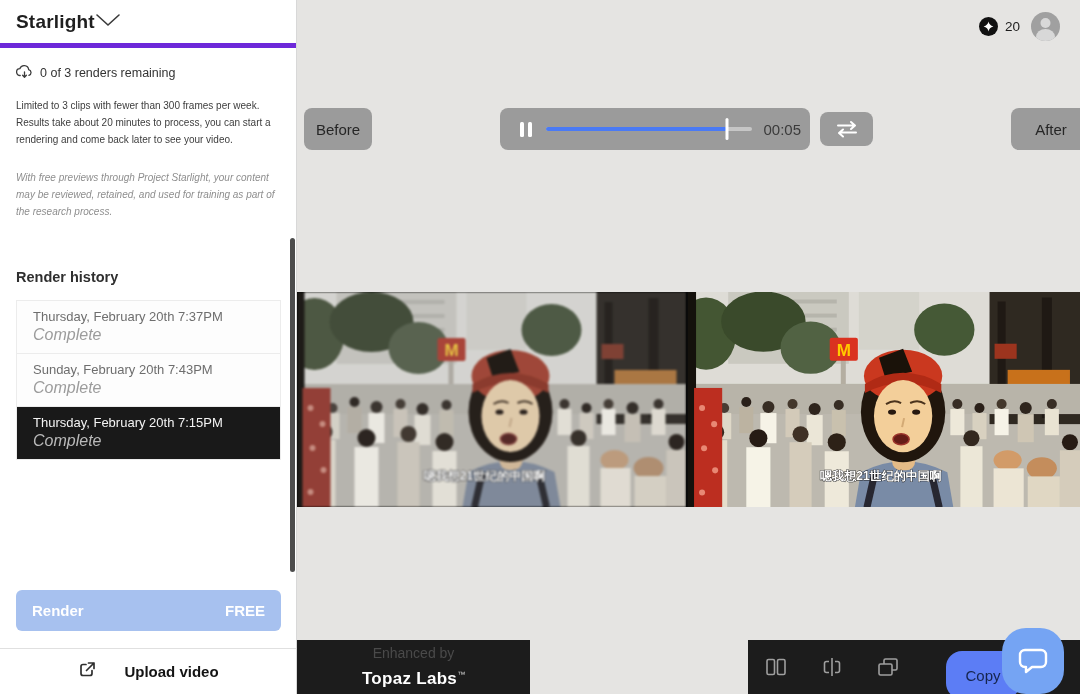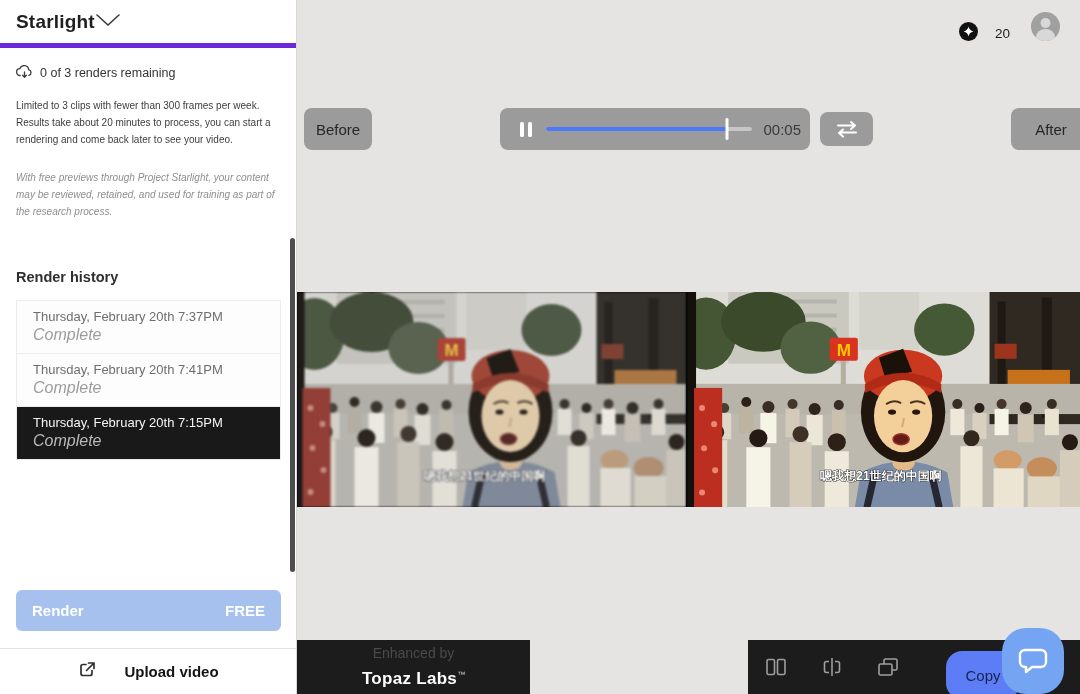--- a/index.html
+++ b/index.html
@@ -24,21 +24,21 @@
   .rh-item.selected { background:#191919; }
   .rh-item.selected .rh-date { color:#f4f4f4; }
   .rh-item.selected .rh-status { color:#b9b9b9; }
   .sb-scrollbar { position:absolute; right:1px; top:238px; width:5px; height:334px; background:#4d4d4d; border-radius:3px; }
   .render-btn { position:absolute; left:16px; top:590px; width:265px; height:41px; background:#a7c1ef; border:none; border-radius:6px; display:flex; align-items:center; justify-content:space-between; padding:0 16px; cursor:pointer; }
   .render-btn span { color:#ffffff; font-size:15px; font-weight:700; font-family:"Liberation Sans",sans-serif; }
   .upload-strip { position:absolute; left:0; bottom:0; width:100%; height:46px; border-top:1px solid #e0e0e0; display:flex; align-items:center; justify-content:center; gap:27px; background:#fff; cursor:pointer; }
   .upload-label { font-size:15px; font-weight:700; color:#141414; }
 
   
-  .credits { position:absolute; right:20px; top:12px; display:flex; align-items:flex-end; gap:17px; z-index:3; }
+  .credits { position:absolute; right:20px; top:12px; display:flex; align-items:center; gap:7px; z-index:3; }
   .star-badge { width:19px; height:19px; border-radius:50%; background:#111; display:flex; align-items:center; justify-content:center; }
   .credit-count { font-size:13.5px; color:#1c1c1c; margin-right:4px; }
   .avatar { width:29px; height:29px; border-radius:50%; background:#a0a0a0; overflow:hidden; display:flex; align-items:flex-end; justify-content:center; cursor:pointer; }
 
   
   .chip { position:absolute; top:108px; height:42px; background:#9b9b9b; border-radius:8px; display:flex; align-items:center; justify-content:center; font-size:15px; color:#262626; }
   .chip.before { left:304px; width:68px; }
   .chip.after { left:1011px; width:80px; }
   .playback-bar { position:absolute; left:500px; top:108px; width:310px; height:42px; background:#9b9b9b; border-radius:8px; }
   .pause-btn { position:absolute; left:10px; top:0; width:32px; height:42px; display:flex; align-items:center; justify-content:center; gap:4px; cursor:pointer; background:transparent; border:none; }
@@ -198,21 +198,21 @@
     <p class="para two">With free previews through Project Starlight, your content may be reviewed, retained, and used for training as part of the research process.</p>
 
     <div class="rh-heading">Render history</div>
 
     <div class="rh-list">
       <div class="rh-item">
         <div class="rh-date">Thursday, February 20th 7:37PM</div>
         <div class="rh-status">Complete</div>
       </div>
       <div class="rh-item">
-        <div class="rh-date">Thursday, February 20th 7:41PM</div>
+        <div class="rh-date">Sunday, February 20th 7:43PM</div>
         <div class="rh-status">Complete</div>
       </div>
       <div class="rh-item selected">
         <div class="rh-date">Thursday, February 20th 7:15PM</div>
         <div class="rh-status">Complete</div>
       </div>
     </div>
 
     <div class="sb-scrollbar"></div>
 

